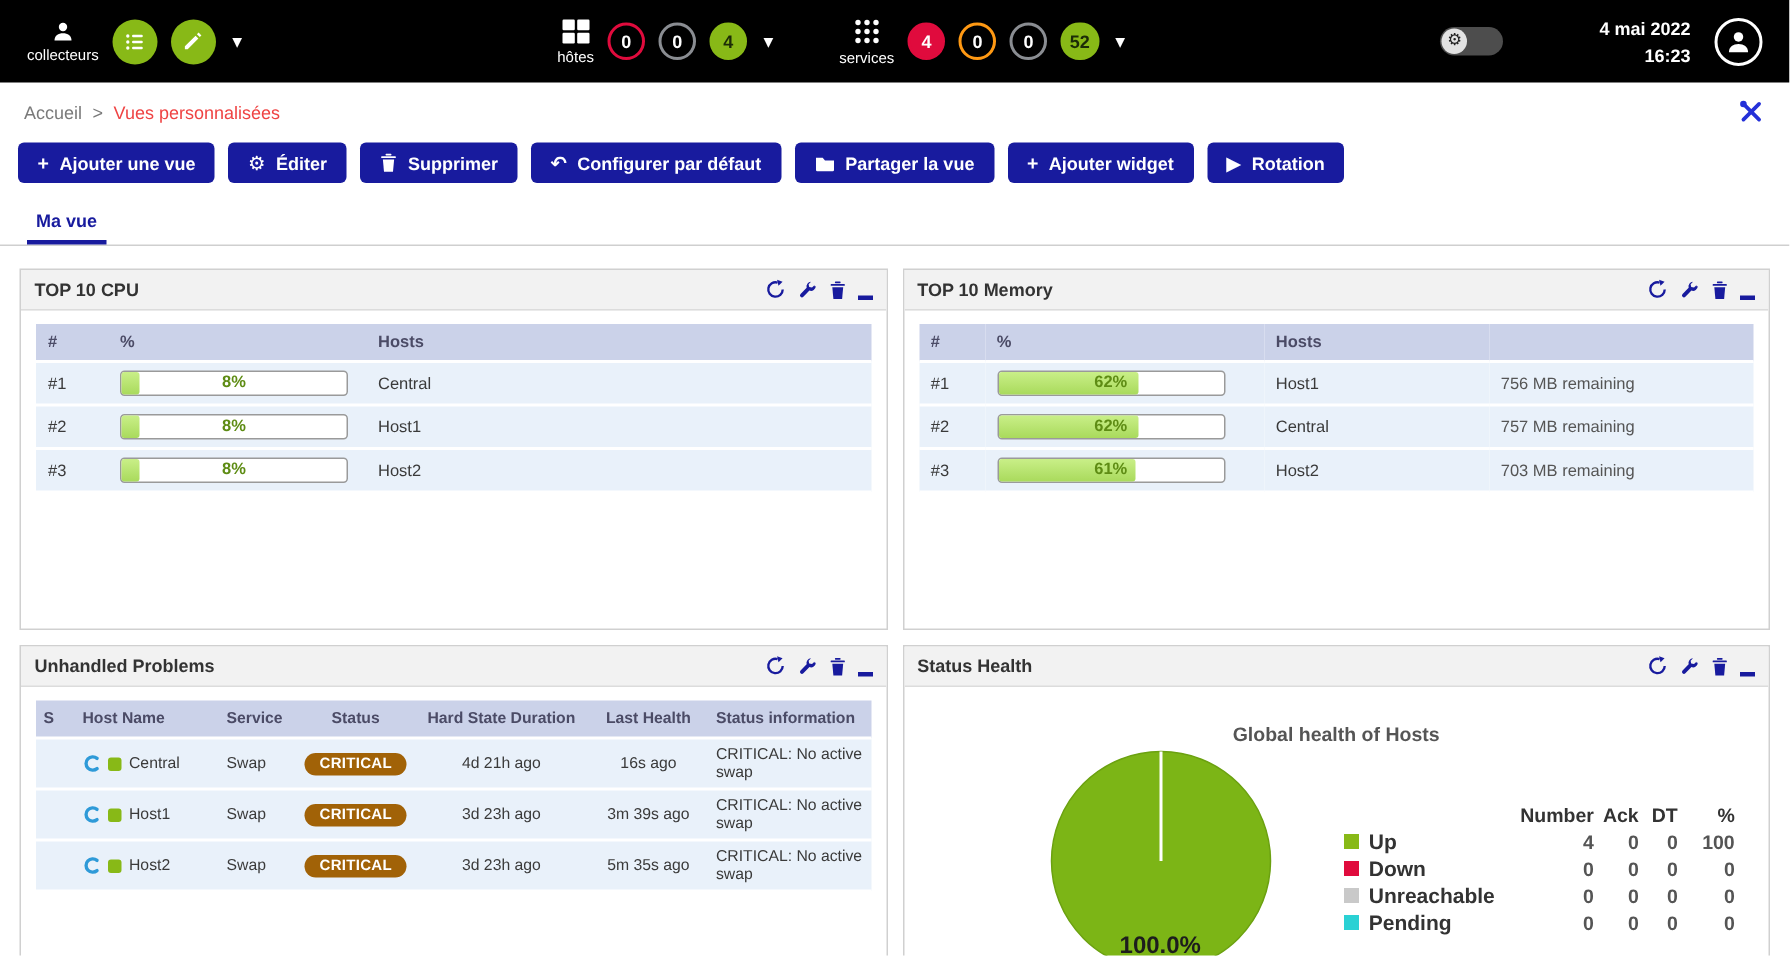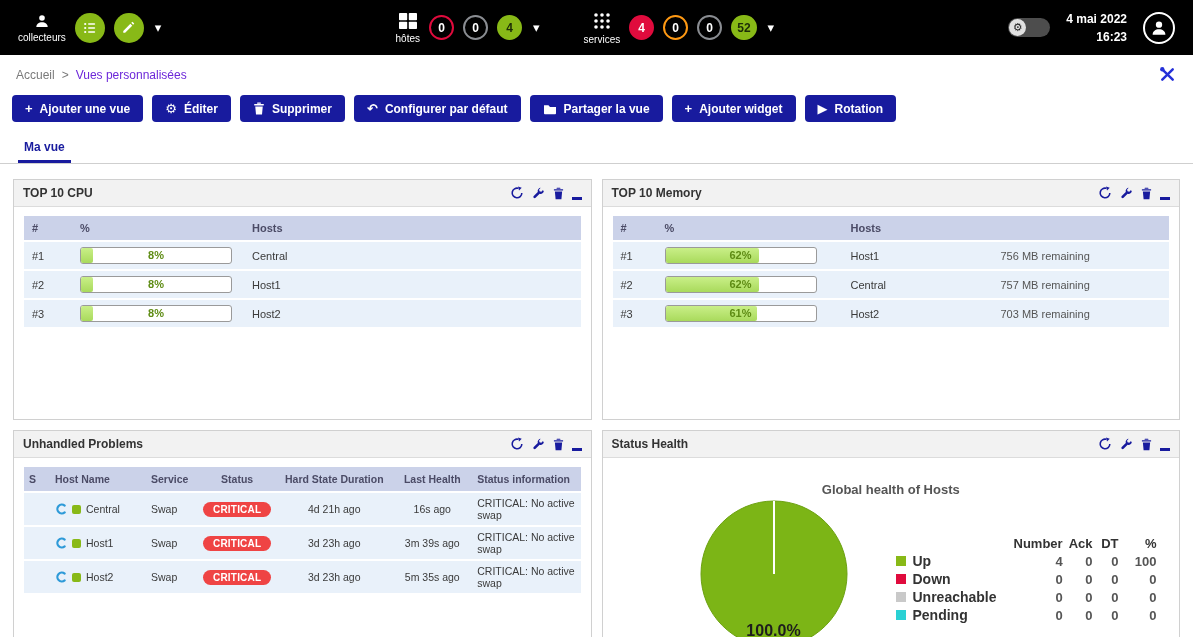--- a/index.html
+++ b/index.html
@@ -23,28 +23,28 @@
              color:#fff; cursor:pointer; }
   .counter.red-outline    { border-color:#e00b3d; }
   .counter.gray-outline   { border-color:#8a8d92; }
   .counter.orange-outline { border-color:#ff9913; }
   .counter.green-fill     { background:#88b917; border-color:#88b917; color:#1c2c07; }
   .counter.red-fill       { background:#e00b3d; border-color:#e00b3d; }
   .toggle { width:42px; height:19px; border-radius:10px; background:#4d4d4d; position:relative; cursor:pointer; }
   .toggle-knob { position:absolute; left:1px; top:1px; width:17px; height:17px; border-radius:50%;
                  background:#e2e2e2; display:flex; align-items:center; justify-content:center;
                  font-size:11px; color:#222; line-height:1; }
-  .clock { text-align:right; font-size:12px; font-weight:bold; line-height:1.5; }
+  .clock { text-align:right; font-size:12px; font-weight:bold; line-height:1.5;margin-left:48px; }
   .avatar { width:32px; height:32px; border-radius:50%; border:2px solid #fff; color:#fff;
             display:flex; align-items:center; justify-content:center; cursor:pointer; }
 
   
   .crumb-row { display:flex; justify-content:space-between; align-items:center; padding:10px 16px 8px; }
   .crumb { font-size:12px; color:#7a7a7a; display:flex; gap:7px; align-items:center; }
-  .crumb .current { color:#6d28d9; }
+  .crumb .current { color:#ef4444; }
   .tools { color:#2430d8; cursor:pointer; }
 
   
   .toolbar { display:flex; gap:9px; padding:3px 12px 10px; }
   .btn { background:#181b9e; color:#fff; border:none; border-radius:4px; height:27px; padding:0 13px;
          font-size:12px; font-weight:bold; font-family:inherit; display:flex; align-items:center; gap:7px;
          cursor:pointer; }
   .bicon { font-size:13px; line-height:1; display:flex; align-items:center; }
 
   
@@ -73,21 +73,21 @@
   .bar-fill { position:absolute; left:0; top:0; bottom:0; background:linear-gradient(#c9ef88,#a9da5c); border-radius:2px; }
   .bar-label { position:absolute; inset:0; text-align:center; line-height:15px; font-size:11px;
                font-weight:bold; color:#5e8c14; }
   .mem-note { color:#555; }
 
   .problems-table th { padding:6px 5px; font-size:10.5px; }
   .problems-table td { padding:4px 5px; font-size:10.5px; }
   .col-center { text-align:center !important; }
   .hostcell { display:flex; align-items:center; gap:5px; }
   .status-square { width:9px; height:9px; border-radius:2px; background:#88b917; display:inline-block; }
-  .badge { display:inline-block; background:#ef4444; color:#fff; font-size:10px; font-weight:bold;
+  .badge { display:inline-block; background:#a16207; color:#fff; font-size:10px; font-weight:bold;
            border-radius:9px; padding:2px 10px; letter-spacing:.2px; }
   .swoosh { color:#2e9ad8; }
 
   
   .health-body { padding:6px 10px; }
   .chart-title { text-align:center; font-size:13px; font-weight:bold; color:#555; margin:18px 0 2px; }
   .health-row { display:flex; align-items:flex-start; }
   .pie-wrap { margin-left:86px; position:relative; width:150px; height:150px; }
   .pie-label { position:absolute; left:50%; transform:translateX(-50%); bottom:9px;
                font-size:16px; font-weight:bold; color:#1d1d1d; }

